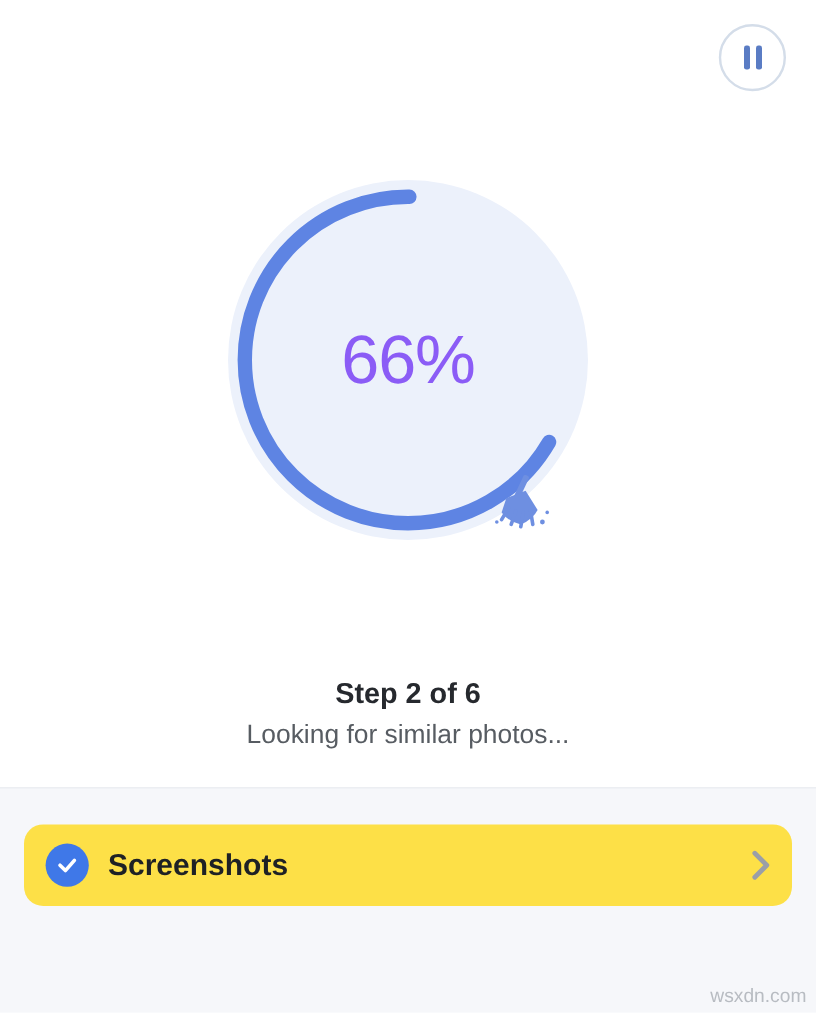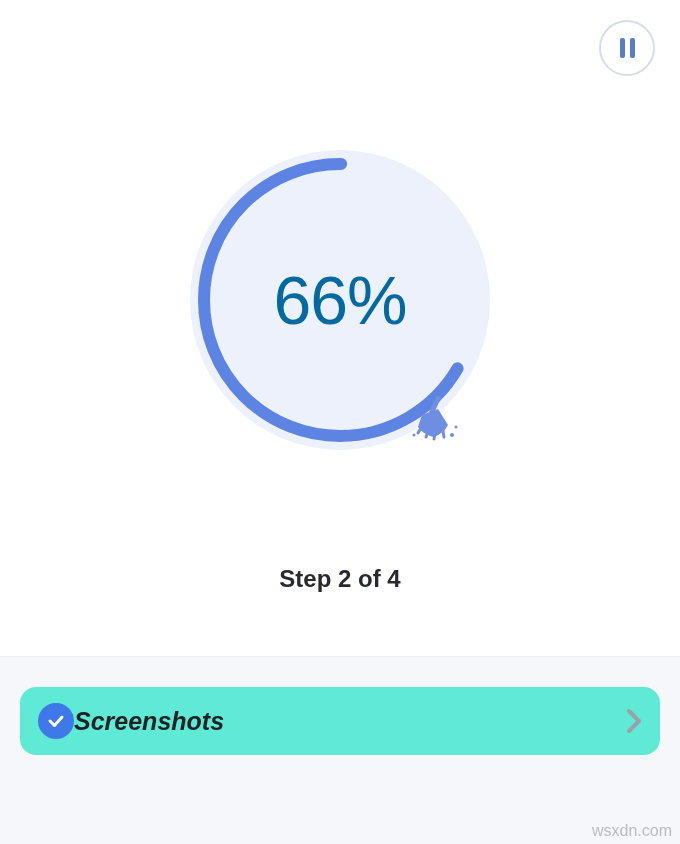--- a/index.html
+++ b/index.html
@@ -71,23 +71,23 @@
       fill: none;
       stroke: #5e84e3;
       stroke-width: 12;
       stroke-linecap: round;
     }
     .percent-label {
       position: absolute;
       top: 50%;
       left: 50%;
       transform: translate(-50%, -50%);
-      font-size: 68px;
+      font-size: 57px;
       font-weight: 400;
-      color: #0369a1;
+      color: #8b5cf6;
       letter-spacing: -1px;
     }
     .broom-icon {
       position: absolute;
       bottom: 7px;
       right: 30px;
       width: 56px;
       height: 48px;
     }
     .status-block {
@@ -112,27 +112,27 @@
       position: absolute;
       top: 656px;
       left: 0;
       right: 0;
       bottom: 0;
       background: #f6f7fa;
       border-top: 1px solid #e9ebef;
       padding: 30px 20px;
     }
     .result-row {
-      background: #5eead4;
+      background: #fde047;
       border-radius: 16px;
       padding: 16px 18px;
       display: flex;
       align-items: center;
+      gap: 16px;
       cursor: pointer;
-      font-style: italic;
     }
     .check-badge {
       width: 36px;
       height: 36px;
       border-radius: 50%;
       background: #3f78e8;
       display: flex;
       align-items: center;
       justify-content: center;
       flex-shrink: 0;
@@ -187,21 +187,22 @@
         <path d="M18 20 L34 14 L44 30 Q40 38 30 42 Q20 40 14 32 Z" fill="#6e8fe1"></path>
         <path d="M20 28 L14 38 M26 31 L22 42 M32 32 L30 44 M38 30 L40 42" stroke="#6e8fe1" stroke-width="3" stroke-linecap="round" fill="none"></path>
         <circle cx="48" cy="40" r="2"></circle>
         <circle cx="52" cy="32" r="1.5"></circle>
         <circle cx="10" cy="40" r="1.5"></circle>
       </g>
     </svg>
   </div>
 
   <div class="status-block">
-    <div class="step-label">Step 2 of 4</div>
+    <div class="step-label">Step 2 of 6</div>
+    <div class="step-detail">Looking for similar photos...</div>
   </div>
 
 </div>
 
 <div class="bottom-section">
   <div class="result-row">
     <div class="check-badge">
       <svg width="20" height="20" viewBox="0 0 20 20">
         <path d="M4 10 L8.5 14.5 L16 6" stroke="#ffffff" stroke-width="3" stroke-linecap="round" stroke-linejoin="round" fill="none"></path>
       </svg>

